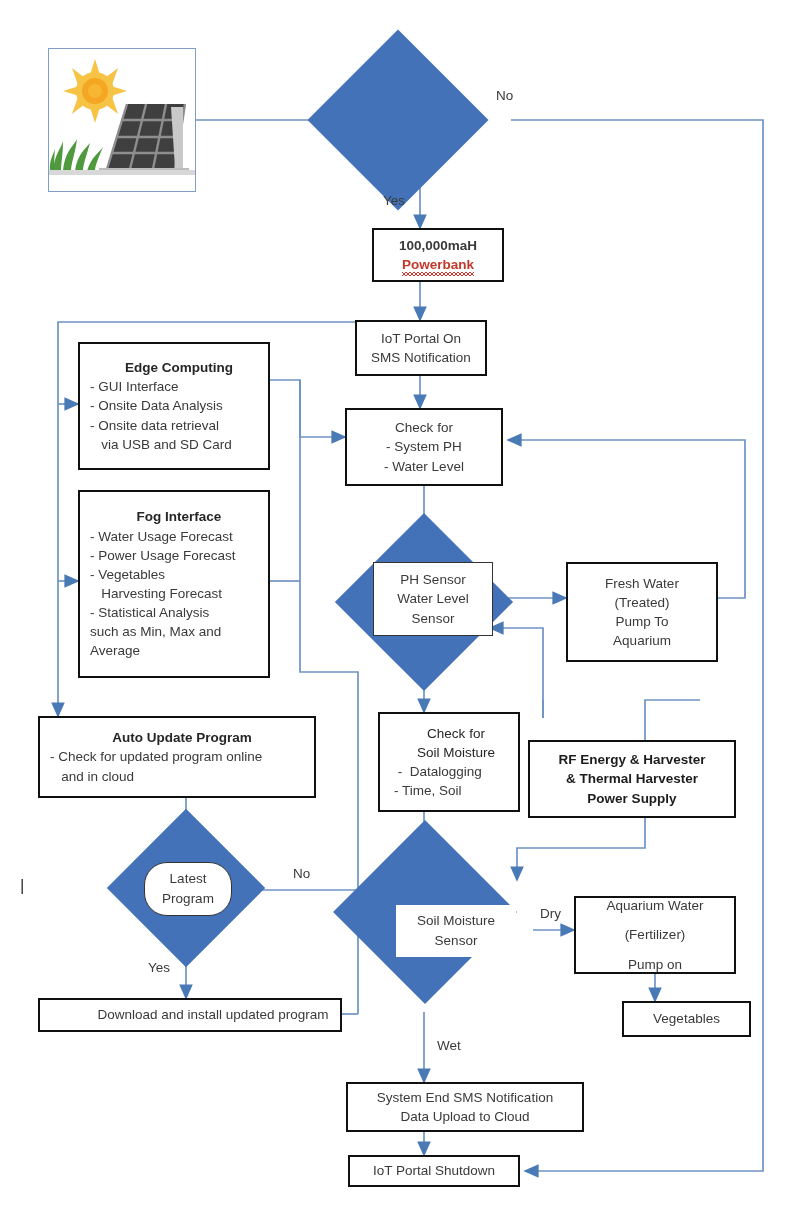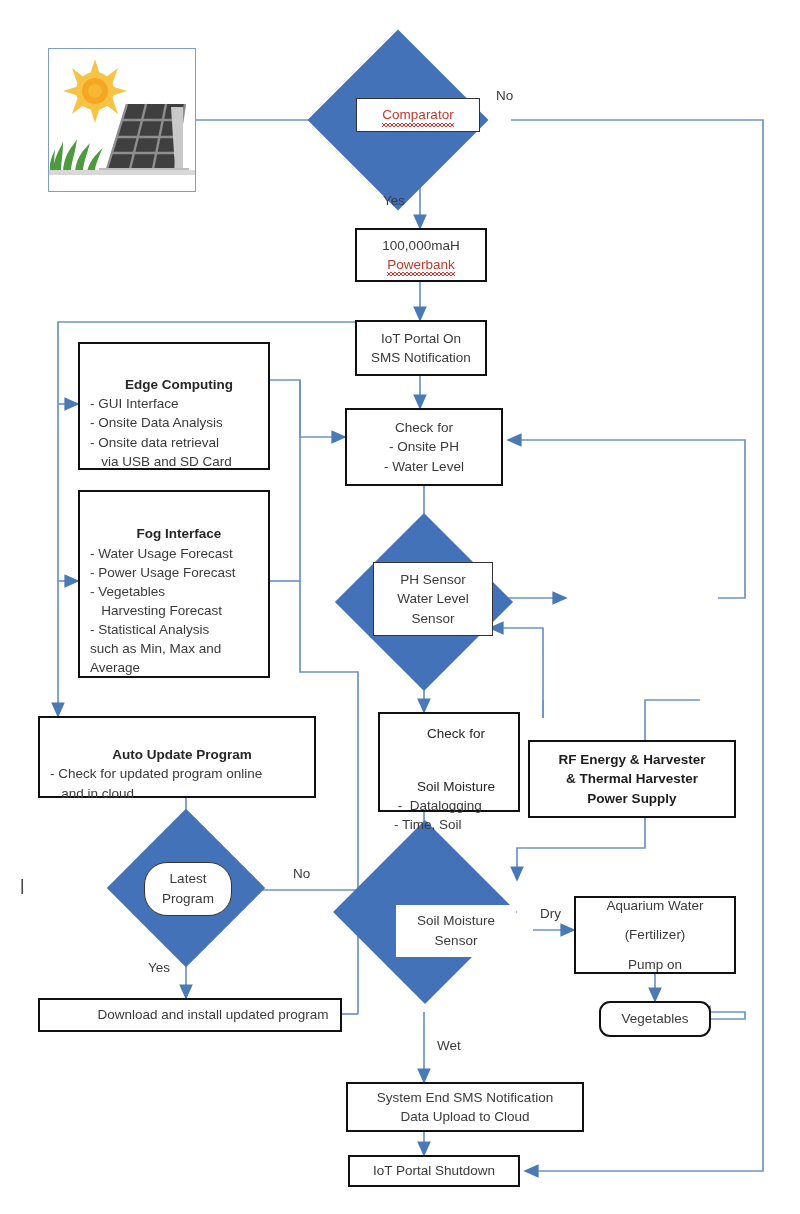--- a/index.html
+++ b/index.html
@@ -35,21 +35,21 @@
     text-align: center;
     color: #3a3a3a;
     background: #ffffff;
     border: 2px solid #101010;
     font-size: 13.5px;
     line-height: 1.42;
     z-index: 3;
   }
   .node .ln { display: block; white-space: pre; }
   .node.leftish { align-items: flex-start; text-align: left; padding-left: 10px; }
-  .node .hd { font-weight: bold; color: #262626; align-self: center; margin-top: 34px; }
+  .node .hd { font-weight: bold; color: #262626; align-self: center; }
   .node.bold { font-weight: bold; color: #1d1d1d; }
   
   .diamond {
     position: absolute;
     z-index: 2;
   }
   .diamond .dshape {
     position: absolute;
     left: 0; top: 0;
     width: 100%; height: 100%;
@@ -232,51 +232,54 @@
       </g>
       <rect x="0" y="121" width="146" height="5" fill="#d8d8d8"></rect>
     </svg>
   </div>
 
   <div class="caret" style="left:20px; top:876px;">|</div>
 
   <div class="diamond" style="left:334px; top:56px; width:128px; height:128px;">
     <div class="dshape"></div>
   </div>
-  <div class="dlabel" style="left:356px; top:98px; width:124px; height:34px;">
-    <span class="ln sq">Comparator</span>
-  </div>
   <div class="elabel" style="left:496px; top:88px;">No</div>
   <div class="elabel" style="left:383px; top:193px;">Yes</div>
 
-  <div class="node" style="left:355px; top:228px; width:132px; height:54px;">
+  <div class="node" style="left:372px; top:228px; width:132px; height:54px;font-weight:bold;">
     <span class="ln">100,000maH</span>
     <span class="ln sq">Powerbank</span>
   </div>
 
   <div class="node" style="left:355px; top:320px; width:132px; height:56px;text-align:center;">
     <span class="ln">IoT Portal On</span>
     <span class="ln">SMS Notification</span>
   </div>
 
   <div class="node" style="left:345px; top:408px; width:158px; height:78px;">
     <span class="ln">Check for</span>
-    <span class="ln">- Onsite PH</span>
+    <span class="ln">- System PH</span>
     <span class="ln">- Water Level</span>
   </div>
 
   <div class="diamond" style="left:361px; top:539px; width:126px; height:126px;">
     <div class="dshape"></div>
   </div>
   <div class="dlabel" style="left:373px; top:562px; width:120px; height:74px;">
     <span class="ln">PH Sensor</span>
     <span class="ln">Water Level</span>
     <span class="ln">Sensor</span>
   </div>
 
+  <div class="node" style="left:566px; top:562px; width:152px; height:100px;">
+    <span class="ln">Fresh Water</span>
+    <span class="ln">(Treated)</span>
+    <span class="ln">Pump To</span>
+    <span class="ln">Aquarium</span>
+  </div>
 
   <div class="node leftish" style="left:78px; top:342px; width:192px; height:128px;">
     <span class="ln hd">Edge Computing</span>
     <span class="ln">- GUI Interface</span>
     <span class="ln">- Onsite Data Analysis</span>
     <span class="ln">- Onsite data retrieval</span>
     <span class="ln">   via USB and SD Card</span>
   </div>
 
   <div class="node leftish" style="left:78px; top:490px; width:192px; height:188px;">
@@ -332,21 +335,21 @@
   </div>
   <div class="elabel" style="left:540px; top:906px;">Dry</div>
   <div class="elabel" style="left:437px; top:1038px;">Wet</div>
 
   <div class="node" style="left:574px; top:896px; width:162px; height:78px;gap:10px;">
     <span class="ln">Aquarium Water</span>
     <span class="ln">(Fertilizer)</span>
     <span class="ln">Pump on</span>
   </div>
 
-  <div class="node" style="left:599px; top:1001px; width:112px; height:36px;border-radius:11px;">
+  <div class="node" style="left:622px; top:1001px; width:129px; height:36px;">
     <span class="ln">Vegetables</span>
   </div>
 
   <div class="node" style="left:310px; top:1082px; width:238px; height:50px;margin-left:36px;">
     <span class="ln">System End SMS Notification</span>
     <span class="ln">Data Upload to Cloud</span>
   </div>
 
   <div class="node" style="left:348px; top:1155px; width:172px; height:32px;">
     <span class="ln">IoT Portal Shutdown</span>

